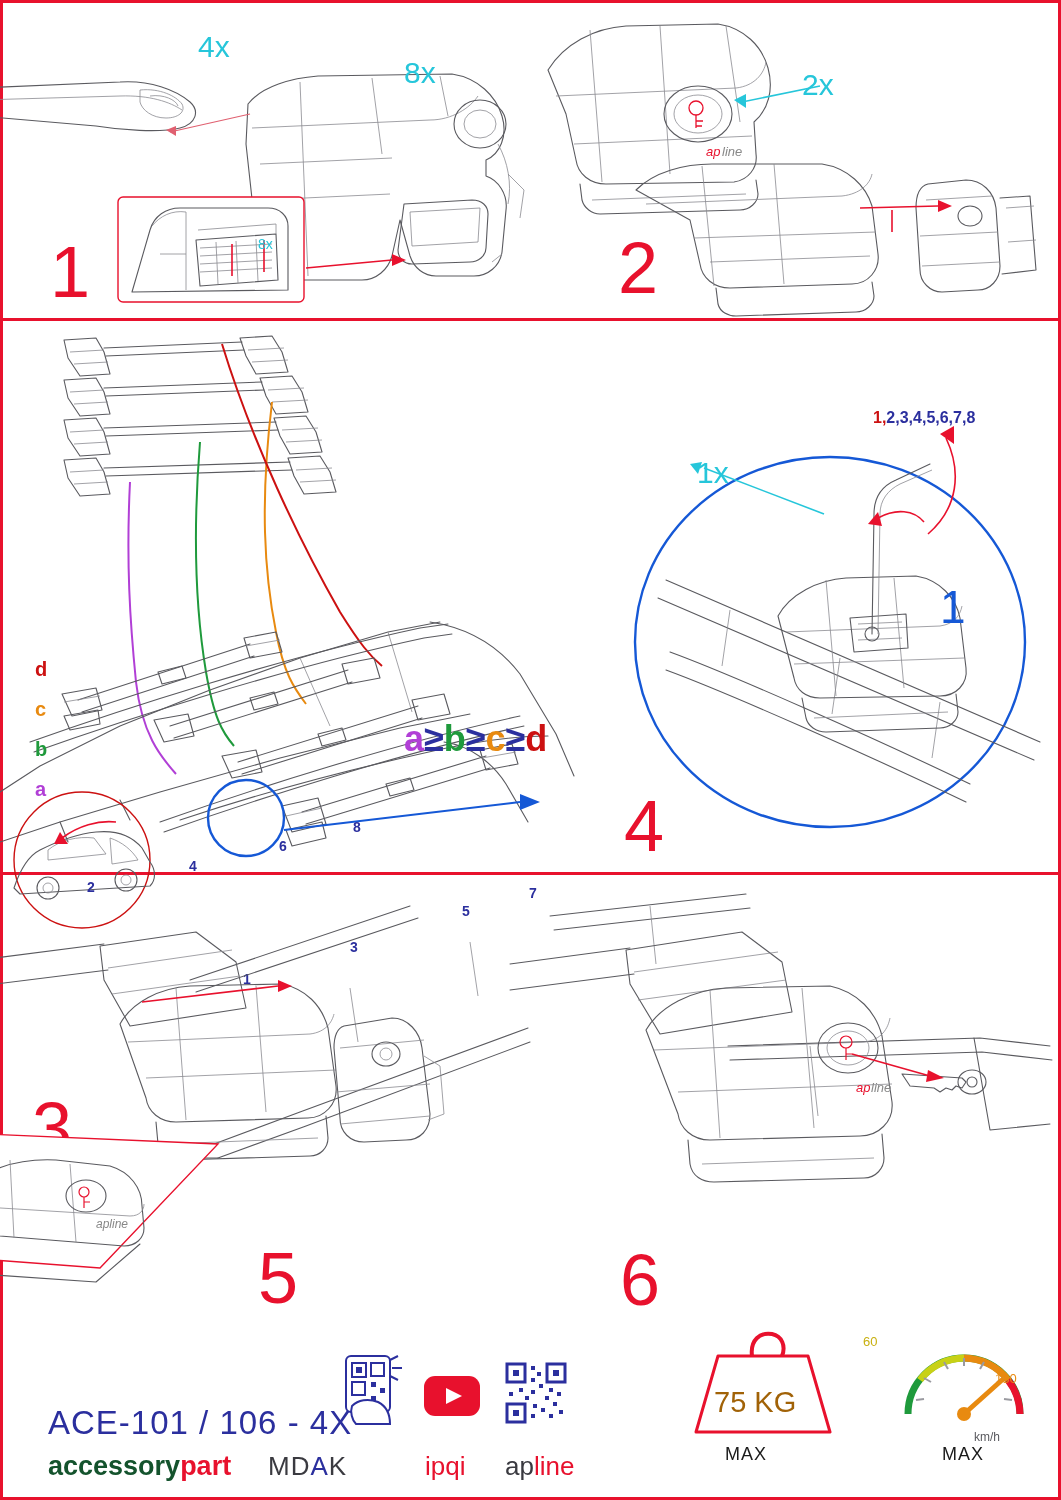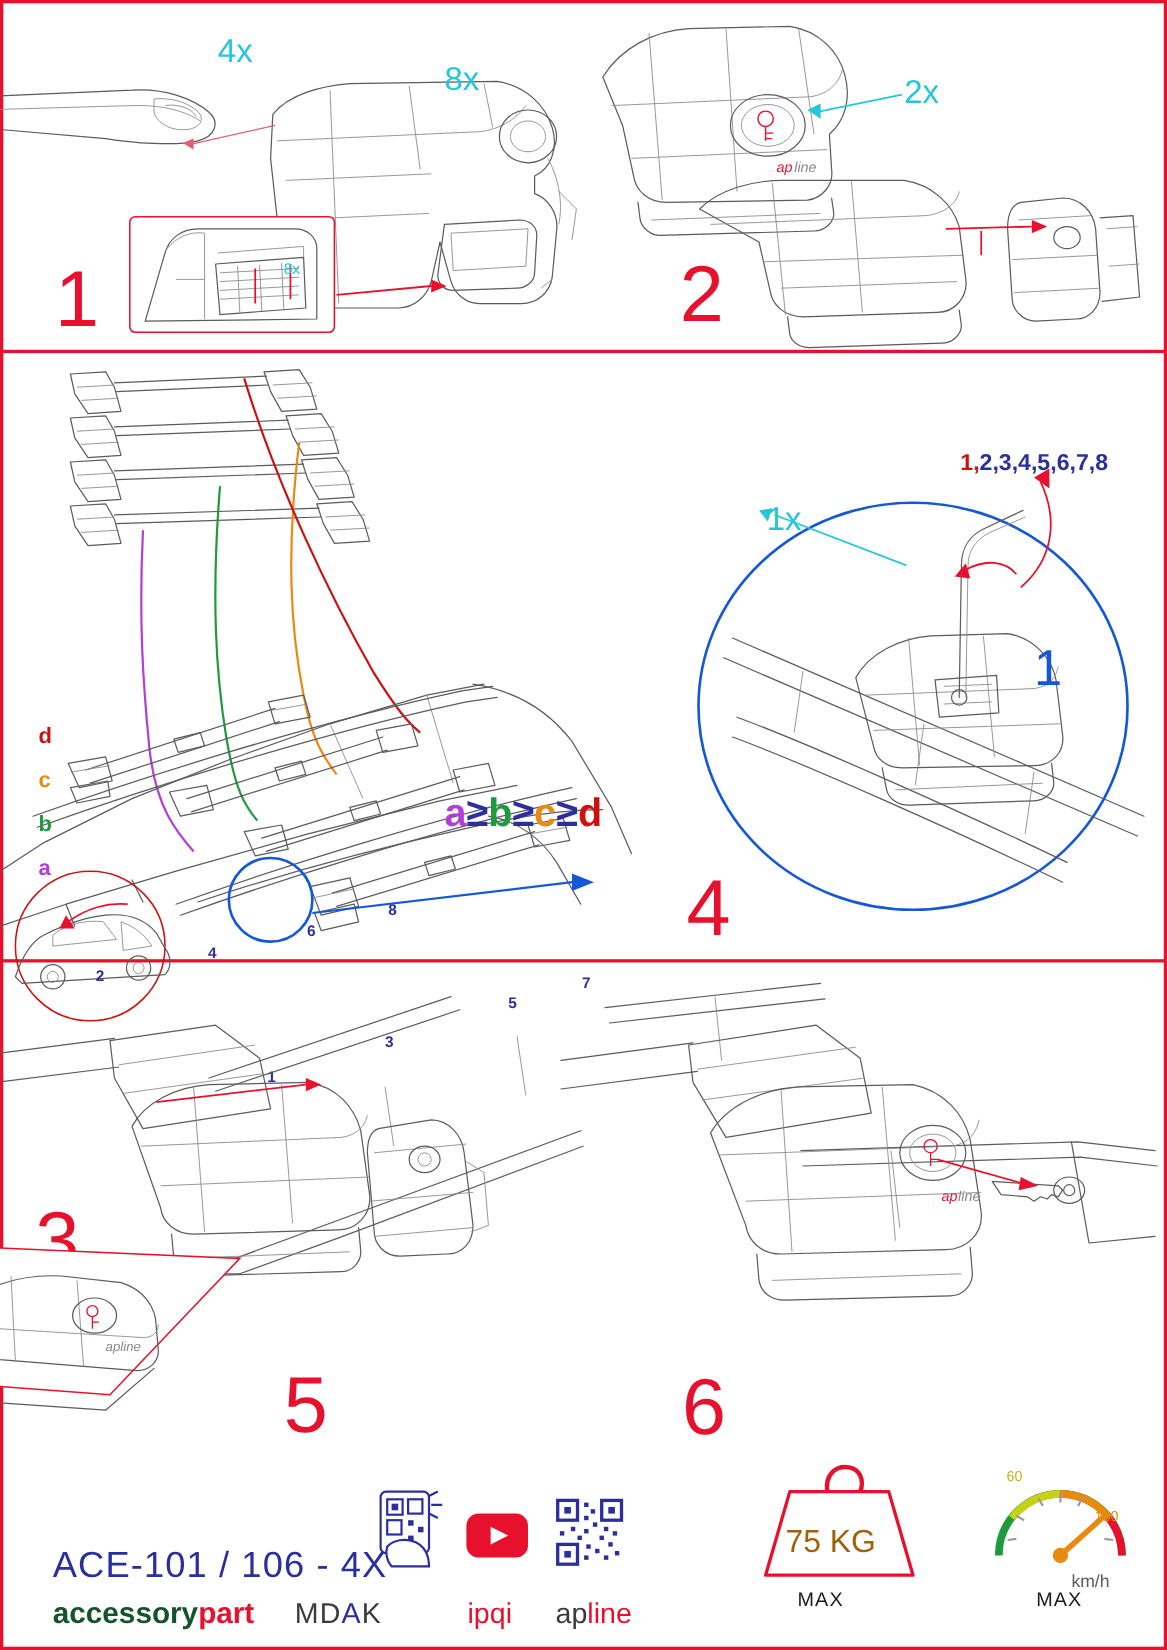--- a/index.html
+++ b/index.html
@@ -19,21 +19,21 @@
   .lbl{position:absolute;font-size:17px;font-family:"Liberation Sans",sans-serif;}
   svg{position:absolute;left:0;top:0;overflow:visible;}
   .ln{fill:none;stroke:#5a5a5f;stroke-width:1.1;stroke-linejoin:round;stroke-linecap:round;}
   .ln2{fill:none;stroke:#8a8a90;stroke-width:0.8;}
   .red{fill:none;stroke:#e8112d;stroke-width:1.6;}
   .redf{fill:#e8112d;}
   .cyan{fill:none;stroke:#26c6da;stroke-width:1.6;}
   .blue{fill:none;stroke:#1558d6;stroke-width:2;}
   .bluef{fill:#1558d6;}
   .letters{position:absolute;font-size:29px;font-weight:700;}
-  .seq{position:absolute;font-size:21px;font-weight:700;text-align:right;}
+  .seq{position:absolute;font-size:16px;font-weight:700;text-align:right;}
   .footer-title{position:absolute;font-size:33px;color:#2b2f9e;letter-spacing:1px;font-family:"Liberation Sans",sans-serif;}
   .brand{position:absolute;font-size:27px;font-family:"Liberation Sans",sans-serif;}
   .maxlabel{position:absolute;font-size:18px;color:#1b1b1b;letter-spacing:1px;}
   .wtext{position:absolute;font-size:29px;color:#a16207;font-weight:400;}
   .tiny{position:absolute;font-size:10px;color:#7a7a7a;}
   .num-s{position:absolute;font-size:14px;color:#2b2f9e;font-weight:700;}
 </style>
 </head>
 <body>
 
@@ -126,21 +126,21 @@
       <path class="ln" d="M398 180 L436 176 C452 176 464 188 466 204 L470 262 C470 276 460 286 448 286 L412 288 C400 288 390 278 390 266 L386 204 C386 190 390 182 398 180 Z"></path>
       <path class="ln2" d="M396 196 L462 192 M390 232 L468 228 M392 262 L470 258"></path>
       <ellipse class="ln" cx="440" cy="212" rx="12" ry="10"></ellipse>
       <path class="ln" d="M470 194 L500 192 L506 266 L472 270"></path>
       <path class="ln2" d="M476 204 L504 202 M478 238 L506 236"></path>
 
       <path class="red" d="M330 204 L408 202"></path>
       <path class="redf" d="M408 196 L422 202 L408 208 Z"></path>
       <path class="red" d="M362 228 L362 206"></path>
     </svg>
-    <div class="qty" style="left:272px;top:64px;margin-left:20px;">2x</div>
+    <div class="qty" style="left:272px;top:64px;">2x</div>
     <div class="stepnum" style="left:88px;top:228px;">2</div>
   </div>
 
   <div class="panel" style="left:0;top:322px;width:610px;height:548px;">
     <svg width="610" height="548" viewBox="0 0 610 548">
 
       <g>
 
         <path class="ln" d="M64 18 L96 16 L104 30 L110 52 L80 54 L68 36 Z"></path>
         <path class="ln2" d="M70 30 L104 28 M74 42 L108 40"></path>
@@ -464,19 +464,19 @@
           <path d="M34 58 L41 62"></path>
           <path d="M54 42 L58 49"></path>
         <path d="M74 38 L74 46"></path>
           <path d="M94 42 L90 49"></path>
           <path d="M114 58 L107 62"></path>
         <path d="M122 80 L114 79"></path>
       </g>
       <path d="M74 94 L112 60" stroke="#e88a10" stroke-width="5" stroke-linecap="round" fill="none"></path>
       <circle cx="74" cy="94" r="7" fill="#e88a10"></circle>
     </svg>
-    <div class="tiny" style="left:915px;top:38px;color:#c8b010;font-size:13px;">60</div>
+    <div class="tiny" style="left:863px;top:38px;color:#c8b010;font-size:13px;">60</div>
     <div class="tiny" style="left:995px;top:75px;color:#e88a10;font-size:13px;">180</div>
-    <div class="tiny" style="left:950px;top:134px;color:#5a5a5f;font-size:16px;padding-left:24px;">km/h</div>
+    <div class="tiny" style="left:950px;top:134px;color:#5a5a5f;font-size:12px;padding-left:24px;">km/h</div>
     <div class="maxlabel" style="left:942px;top:148px;">MAX</div>
 
   </div>
 </div>
 
 </body></html>

